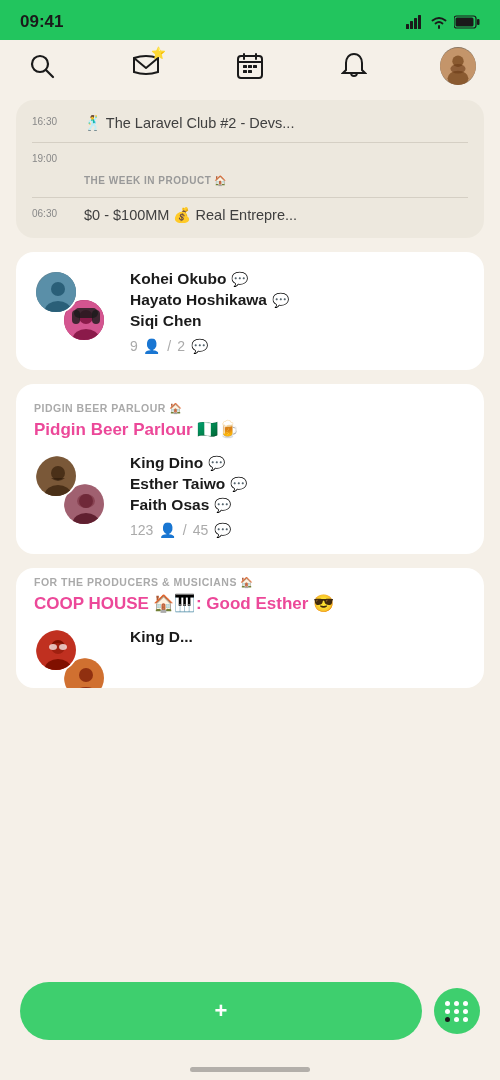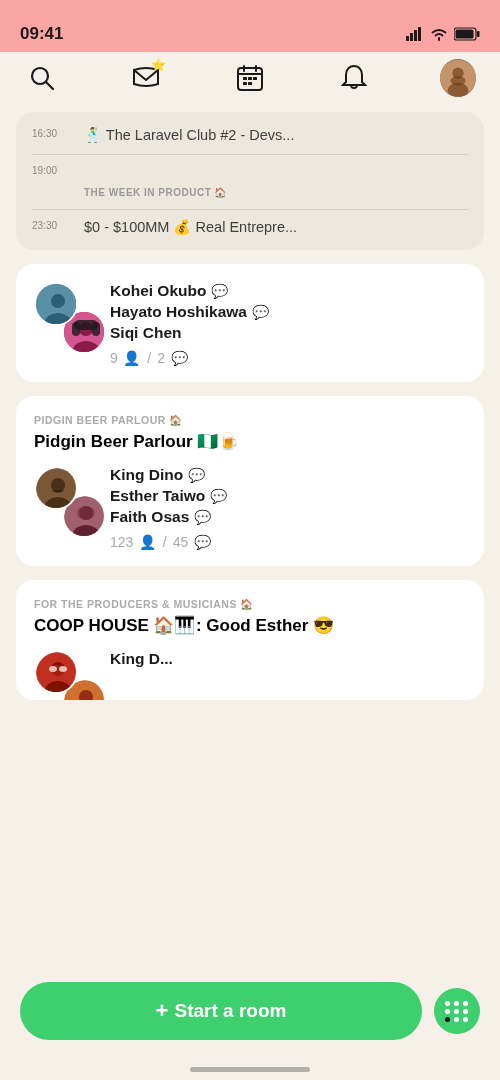--- a/index.html
+++ b/index.html
@@ -12,22 +12,22 @@
       font-family: -apple-system, BlinkMacSystemFont, 'Helvetica Neue', sans-serif;
       overflow-x: hidden;
       position: relative;
     }
 
     
     .status-bar {
       display: flex;
       justify-content: space-between;
       align-items: center;
-      padding: 24px 20px 8px;
-      background: #fca5a5;
+      padding: 12px 20px 8px;
+      background: #22c55e;
     }
     .status-time {
       font-size: 17px;
       font-weight: 600;
       color: #1a1a1a;
     }
     .status-icons {
       display: flex;
       align-items: center;
       gap: 6px;
@@ -131,26 +131,26 @@
       font-size: 10.5px;
       font-weight: 700;
       color: #aaa;
       letter-spacing: 0.5px;
       text-transform: uppercase;
       margin-bottom: 4px;
     }
     .room-title {
       font-size: 17px;
       font-weight: 700;
-      color: #000000;
+      color: #ec4899;
       margin-bottom: 14px;
     }
     .room-body {
       display: flex;
-      gap: 4px;
+      gap: 24px;
       align-items: flex-start;
     }
     .avatars-stack {
       display: flex;
       flex-direction: column;
       position: relative;
       width: 72px;
       height: 72px;
     }
     .avatar-sm {
@@ -265,21 +265,21 @@
       background: #1a1a1a;
       border-radius: 3px;
       opacity: 0.3;
     }
 
     
     .room-card-partial {
       background: #ffffff;
       border-radius: 18px;
       margin: 0 16px 100px;
-      padding: 18px 18px 0;
+      padding: 8px 18px 0;
       overflow: hidden;
       max-height: 120px;
     }
   </style>
 </head>
 <body>
 
 <div class="status-bar">
   <span class="status-time">09:41</span>
   <div class="status-icons">
@@ -364,21 +364,21 @@
 
   <div class="scheduled-row">
     <span class="sched-time">19:00</span>
     <div class="sched-content">
       <span class="sched-label">THE WEEK IN PRODUCT 🏠</span>
     </div>
   </div>
   <div class="sched-divider"></div>
 
   <div class="scheduled-row">
-    <span class="sched-time">23:30</span>
+    <span class="sched-time">06:30</span>
     <div class="sched-content">
       <span class="sched-title">$0 - $100MM 💰 Real Entrepre...</span>
     </div>
   </div>
 </div>
 
 <div class="room-card">
   <div class="room-body">
     <div class="avatars-stack">
       <div class="avatar-sm avatar-sm-1 av-kohei">
@@ -497,21 +497,20 @@
       <div class="speaker-name">
         <span>King D...</span>
       </div>
     </div>
   </div>
 </div>
 
 <div class="bottom-bar">
   <button class="start-room-btn">
     <span style="font-size:22px;">+</span>
-    <span style="margin-left:-2px;">Start a room</span>
   </button>
   <div class="dots-btn">
     <div class="dots-grid">
       <div class="dot"></div>
       <div class="dot"></div>
       <div class="dot"></div>
       <div class="dot"></div>
       <div class="dot"></div>
       <div class="dot"></div>
       <div class="dot green-indicator"></div>

